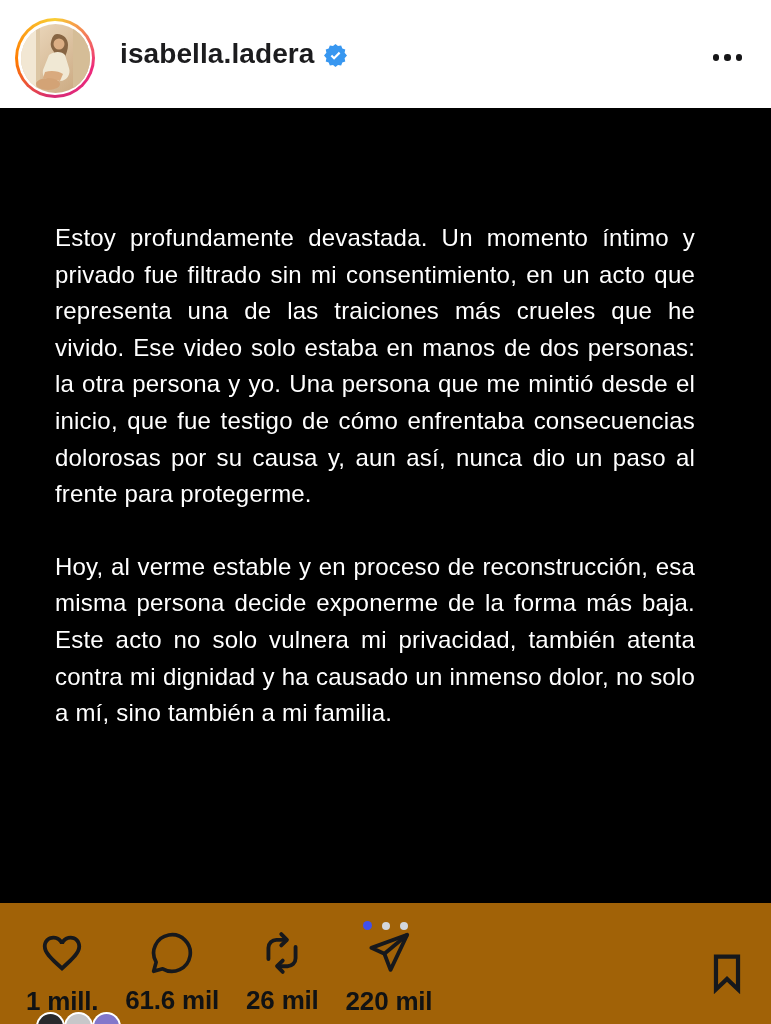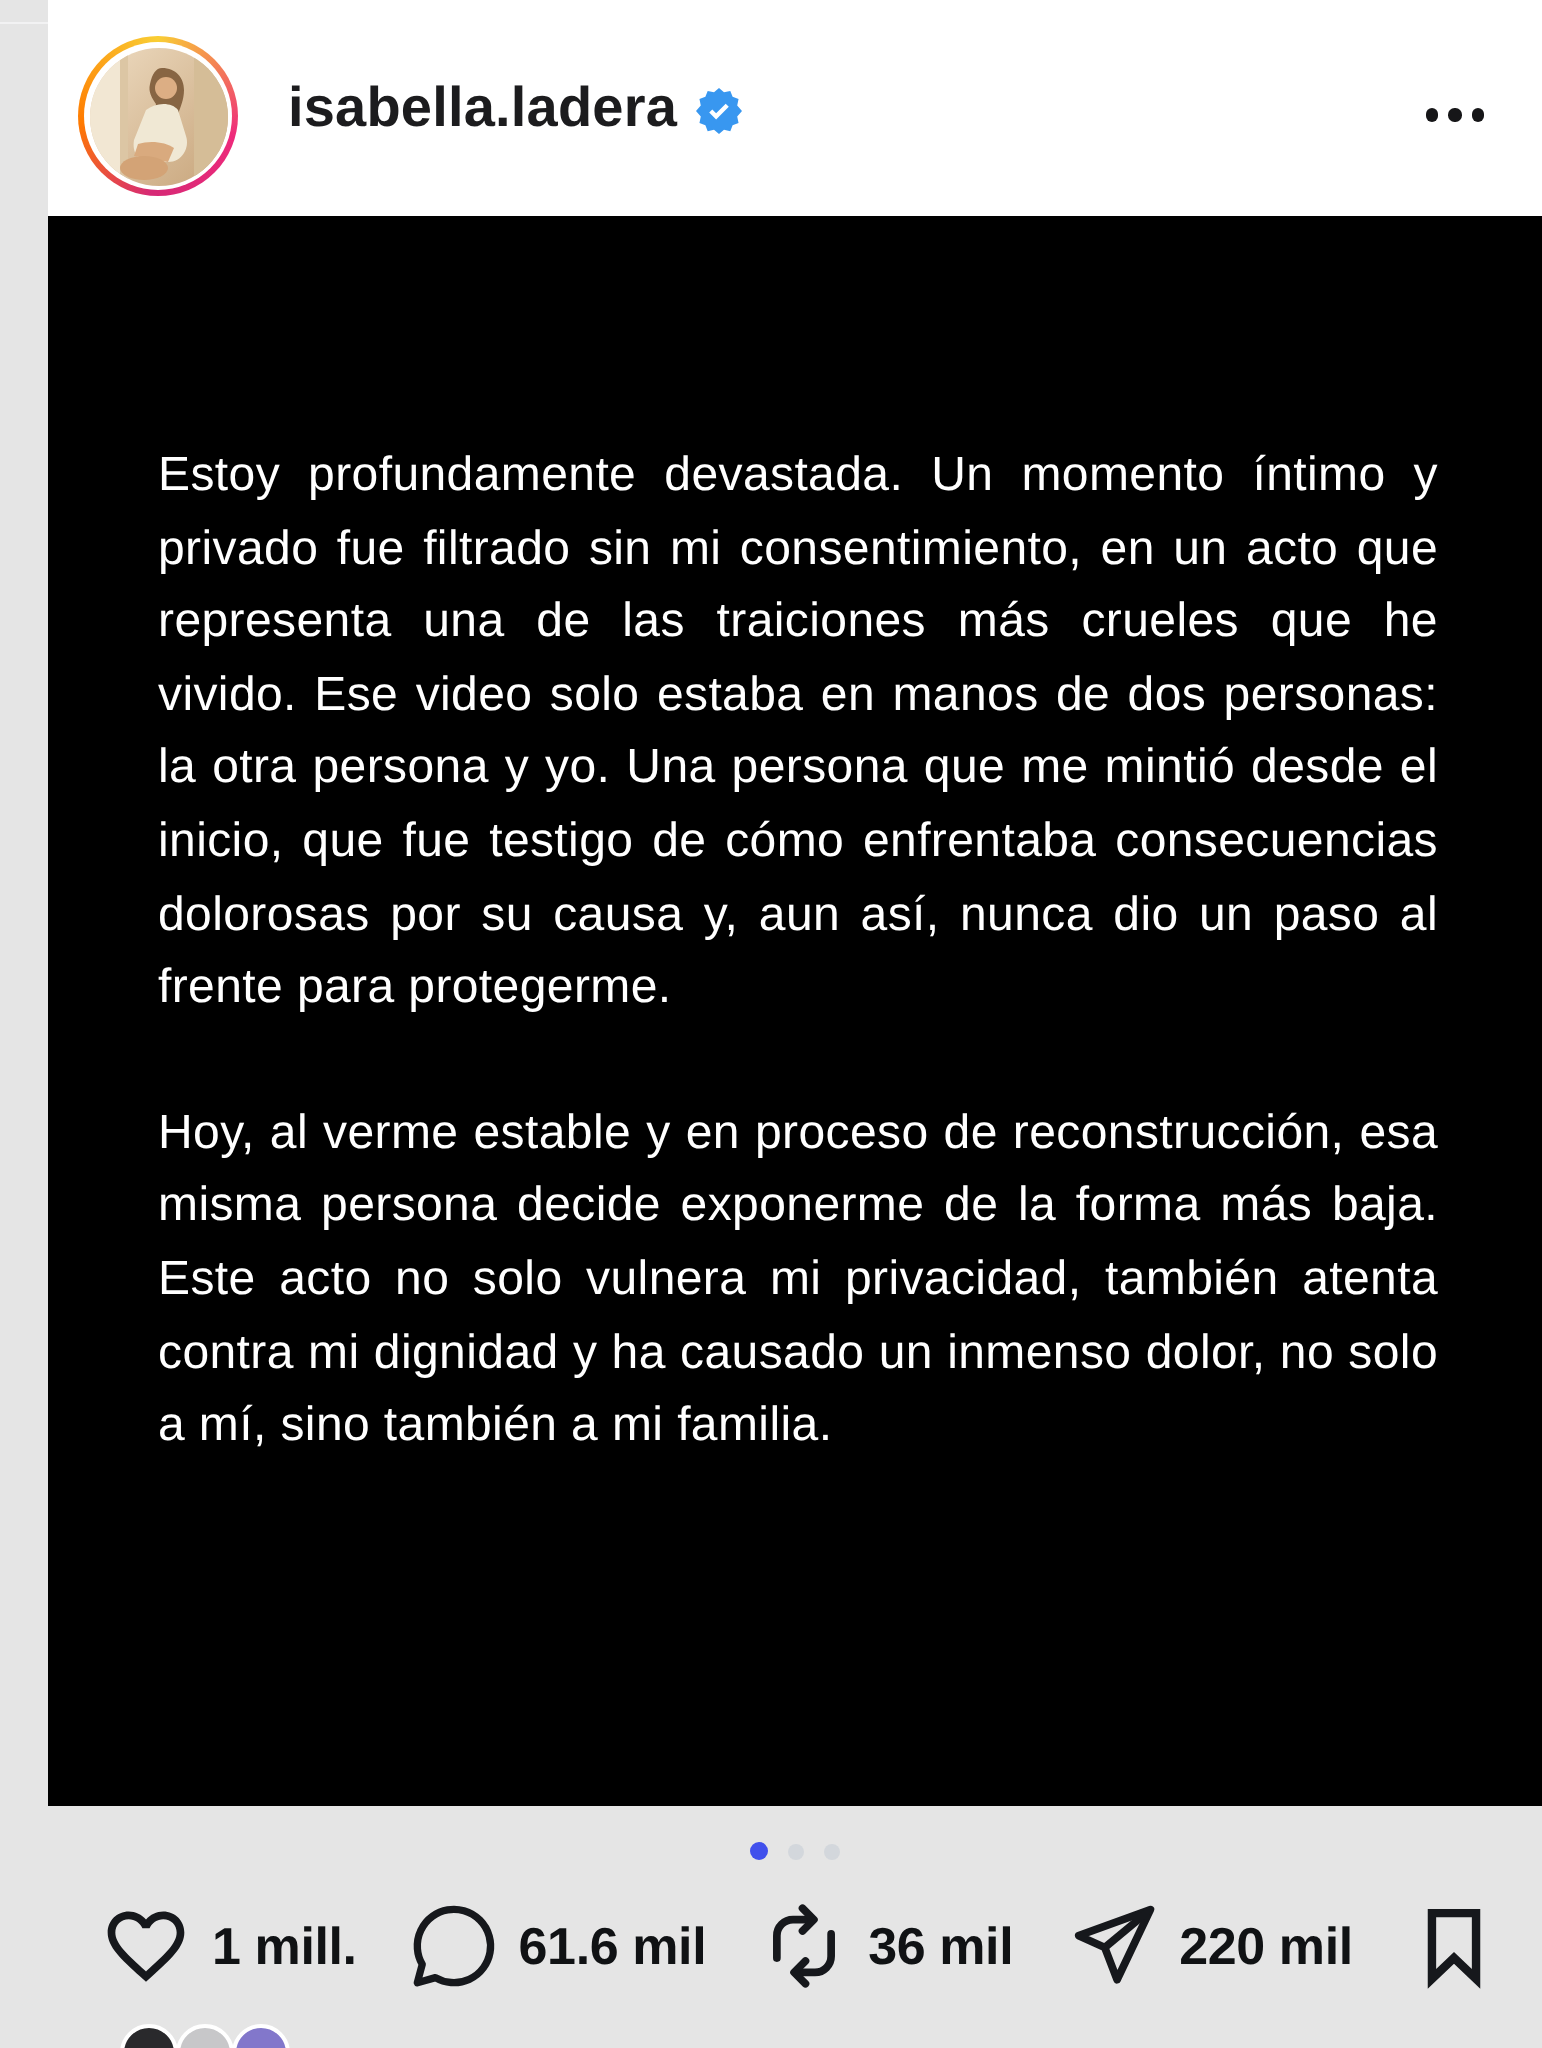--- a/index.html
+++ b/index.html
@@ -1,19 +1,19 @@
 <!DOCTYPE html>
 <html style="--post_bg: #000000; --post_text: #ffffff; --verified_blue: #3897f0; --dot_active: #4150ec; --dot_inactive: #d3d7dc; --icon_color: #16181c;"><head>
 <meta charset="utf-8">
 <style>
   * { margin:0; padding:0; box-sizing:border-box; }
   html,body { width:771px; height:1024px; background:#fff; overflow:hidden;
               font-family:"Liberation Sans","DejaVu Sans",sans-serif; }
 
-  .page { position:relative; width:771px; height:1024px; background:#e5e5e5;padding-left:24px; }
+  .page { position:relative; width:771px; height:1024px; background:#a16207; }
 
   
   .top-pill { position:absolute; top:0; left:612px; width:106px; height:5px;
               background:#e9e9eb; border-radius:0 0 4px 4px; }
   .top-hairline { position:absolute; top:11px; left:0; width:771px; height:1px;
                   background:#f2f2f3; }
 
   
   .header { position:relative; height:108px; background:#fff; }
   .story-ring { position:absolute; left:15px; top:18px; width:80px; height:80px;
@@ -39,21 +39,21 @@
 
   
   .dots-row { display:flex; justify-content:center; align-items:center;
               gap:10px; padding-top:18px; height:27px; }
   .dot { width:8px; height:8px; border-radius:50%; background:var(--dot_inactive,#d3d7dc); }
   .dot.active { width:9px; height:9px; background:var(--dot_active,#4150ec); }
 
   
   .action-bar { display:flex; align-items:center; margin-top:18px; height:50px;
                 padding:0 23px 0 26px; color:#16181c; }
-  .act-group { display:flex; align-items:center; gap:10px; cursor:pointer; }
+  .act-group { display:flex; align-items:center; gap:10px; cursor:pointer;flex-direction:column; }
   .act-group + .act-group { margin-left:27px; }
   .act-count { font-size:26px; font-weight:700; color:#101214; letter-spacing:-0.2px; }
   .act-icon { display:block; }
   .save-btn { margin-left:auto; cursor:pointer; display:flex; }
 
   
   .facepile { display:flex; margin:14px 0 0 36px; }
   .facepile .face { width:29px; height:29px; border-radius:50%; border:2px solid #fff;
                     margin-right:-1px; }
 </style>
@@ -133,21 +133,21 @@
 
     <div class="act-group">
       <svg class="act-icon" width="44" height="44" viewBox="0 0 24 24">
         <g fill="none" stroke="#16181c" stroke-width="2.1" stroke-linecap="round" stroke-linejoin="round">
           <path d="M4.6 15.3V9.2a4.4 4.4 0 0 1 4.4-4.4h5.2"></path>
           <path d="M11.6 1.7l3.1 3.1-3.1 3.1"></path>
           <path d="M19.4 8.7v6.1a4.4 4.4 0 0 1-4.4 4.4H9.8"></path>
           <path d="M12.4 16.1l-3.1 3.1 3.1 3.1"></path>
         </g>
       </svg>
-      <span class="act-count">36 mil</span>
+      <span class="act-count">26 mil</span>
     </div>
 
     <div class="act-group">
       <svg class="act-icon" width="46" height="46" viewBox="0 0 24 24">
         <g fill="none" stroke="#16181c" stroke-width="2" stroke-linejoin="round">
           <path d="M21.5 2.5L2.8 9.3l6.8 3.1 3.2 8.4z"></path>
           <path d="M21.5 2.5L9.6 12.4"></path>
         </g>
       </svg>
       <span class="act-count">220 mil</span>

